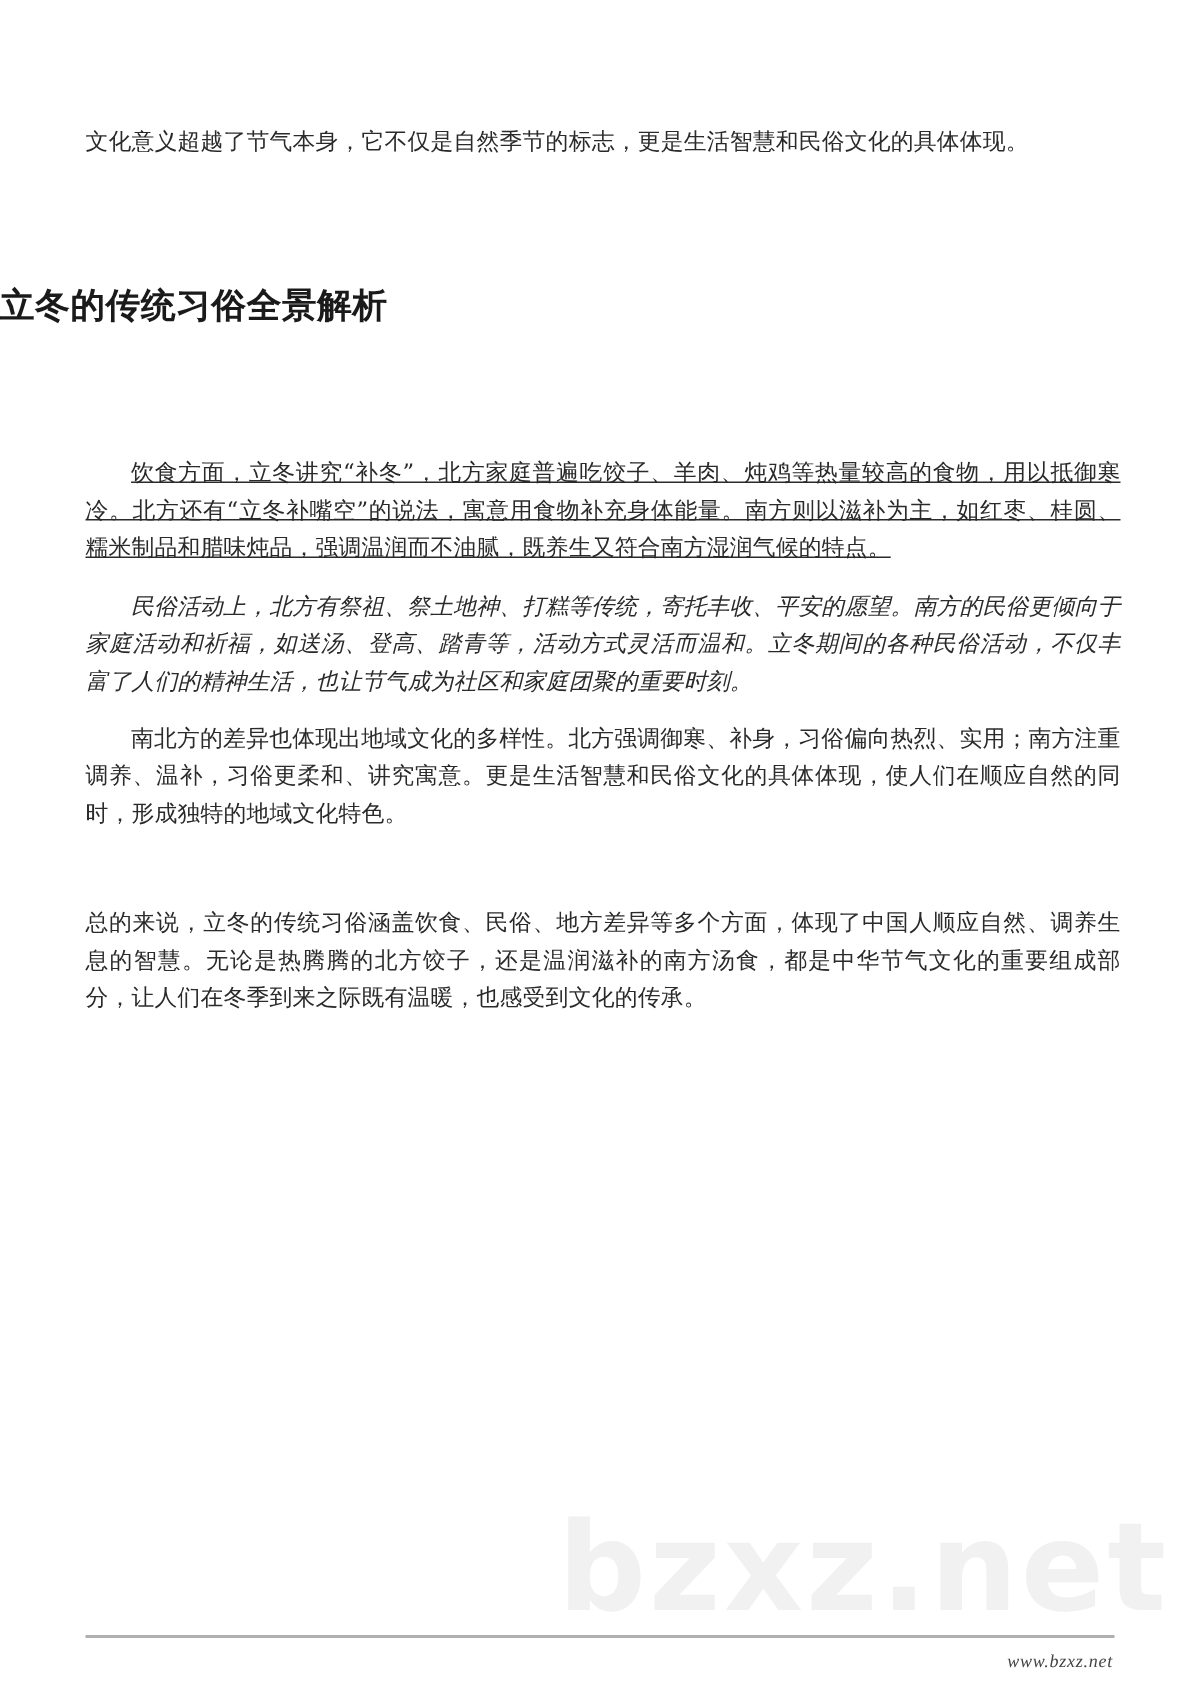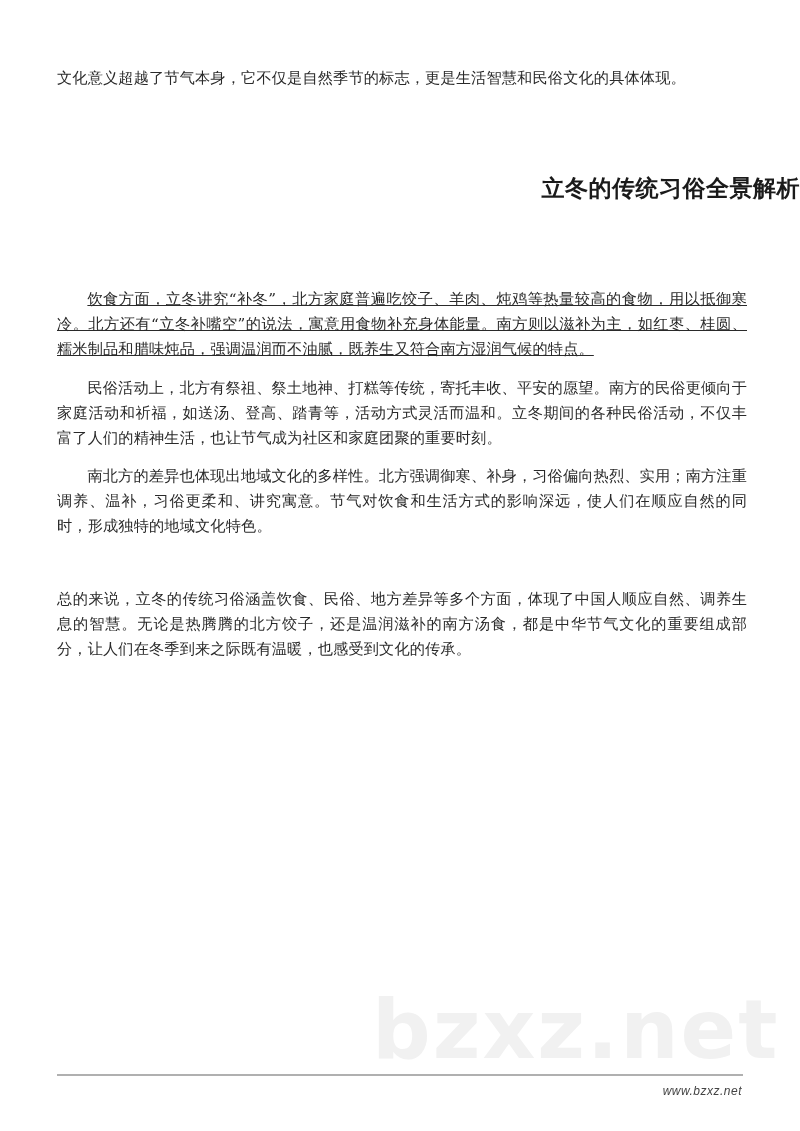--- a/index.html
+++ b/index.html
@@ -10,42 +10,42 @@
     body {
       width: 800px;
       height: 1131px;
       position: relative;
       overflow: hidden;
       font-family: "DejaVu Serif", "Liberation Serif", serif;
       color: #222222;
     }
     .page {
       position: absolute;
-      left: 0; top: 0;
+      left: 0; top: 16px;
       width: 800px;
       height: 807px;
     }
     .para {
       position: absolute;
       left: 57px;
       width: 690px;
       font-size: 15.2px;
       line-height: 25px;
       margin: 0;
       letter-spacing: 0.15px;
       color: #2a2a2a;
       text-align: justify;
     }
     .indent { text-indent: 2em; }
     .title {
       position: absolute;
       left: 0;
       width: 800px;
       top: 172px;
-      text-align: right;
+      text-align: left;
       font-family: "DejaVu Sans", "Liberation Sans", sans-serif;
       font-weight: bold;
       font-size: 23px;
       line-height: 32px;
       color: #1a1a1a;
       margin: 0;
       letter-spacing: 0.5px;
     }
     .watermark {
       position: absolute;
@@ -65,42 +65,42 @@
       left: 57px;
       width: 686px;
       top: 1074px;
       height: 2px;
       background: #b0b0b0;
     }
     .footer-url {
       position: absolute;
       right: 58px;
       top: 1084px;
-      font-family: Liberation Sans, sans-serif;
+      font-family: Liberation Serif, serif;
       font-style: italic;
       font-size: 12px;
       color: #444444;
       letter-spacing: 0.5px;
     }
   </style>
 </head>
 <body>
 
 <div class="page">
 
   <p class="para" style="top:66px;">文化意义超越了节气本身，它不仅是自然季节的标志，更是生活智慧和民俗文化的具体体现。</p>
 
   <h1 class="title">立冬的传统习俗全景解析</h1>
 
 
   <p class="para indent" style="top:287px;text-decoration:underline;">饮食方面，立冬讲究“补冬”，北方家庭普遍吃饺子、羊肉、炖鸡等热量较高的食物，用以抵御寒冷。北方还有“立冬补嘴空”的说法，寓意用食物补充身体能量。南方则以滋补为主，如红枣、桂圆、糯米制品和腊味炖品，强调温润而不油腻，既养生又符合南方湿润气候的特点。</p>
 
-  <p class="para indent" style="top:376px;">民俗活动上，北方有祭祖、祭土地神、打糕等传统，寄托丰收、平安的愿望。南方的民俗更倾向于家庭活动和祈福，如送汤、登高、踏青等，活动方式灵活而温和。立冬期间的各种民俗活动，不仅丰富了人们的精神生活，也让节气成为社区和家庭团聚的重要时刻。</p>
+  <p class="para indent" style="top:376px;font-style:italic;">民俗活动上，北方有祭祖、祭土地神、打糕等传统，寄托丰收、平安的愿望。南方的民俗更倾向于家庭活动和祈福，如送汤、登高、踏青等，活动方式灵活而温和。立冬期间的各种民俗活动，不仅丰富了人们的精神生活，也让节气成为社区和家庭团聚的重要时刻。</p>
 
-  <p class="para indent" style="top:464px;">南北方的差异也体现出地域文化的多样性。北方强调御寒、补身，习俗偏向热烈、实用；南方注重调养、温补，习俗更柔和、讲究寓意。节气对饮食和生活方式的影响深远，使人们在顺应自然的同时，形成独特的地域文化特色。</p>
+  <p class="para indent" style="top:464px;">南北方的差异也体现出地域文化的多样性。北方强调御寒、补身，习俗偏向热烈、实用；南方注重调养、温补，习俗更柔和、讲究寓意。更是生活智慧和民俗文化的具体体现，使人们在顺应自然的同时，形成独特的地域文化特色。</p>
 
   <p class="para" style="top:551px;margin-top:36px;">总的来说，立冬的传统习俗涵盖饮食、民俗、地方差异等多个方面，体现了中国人顺应自然、调养生息的智慧。无论是热腾腾的北方饺子，还是温润滋补的南方汤食，都是中华节气文化的重要组成部分，让人们在冬季到来之际既有温暖，也感受到文化的传承。</p>
 
   <div class="watermark">bzxz.net</div>
 
   <div class="footer-rule"></div>
 
   <div class="footer-url">www.bzxz.net</div>
 
 </div>

